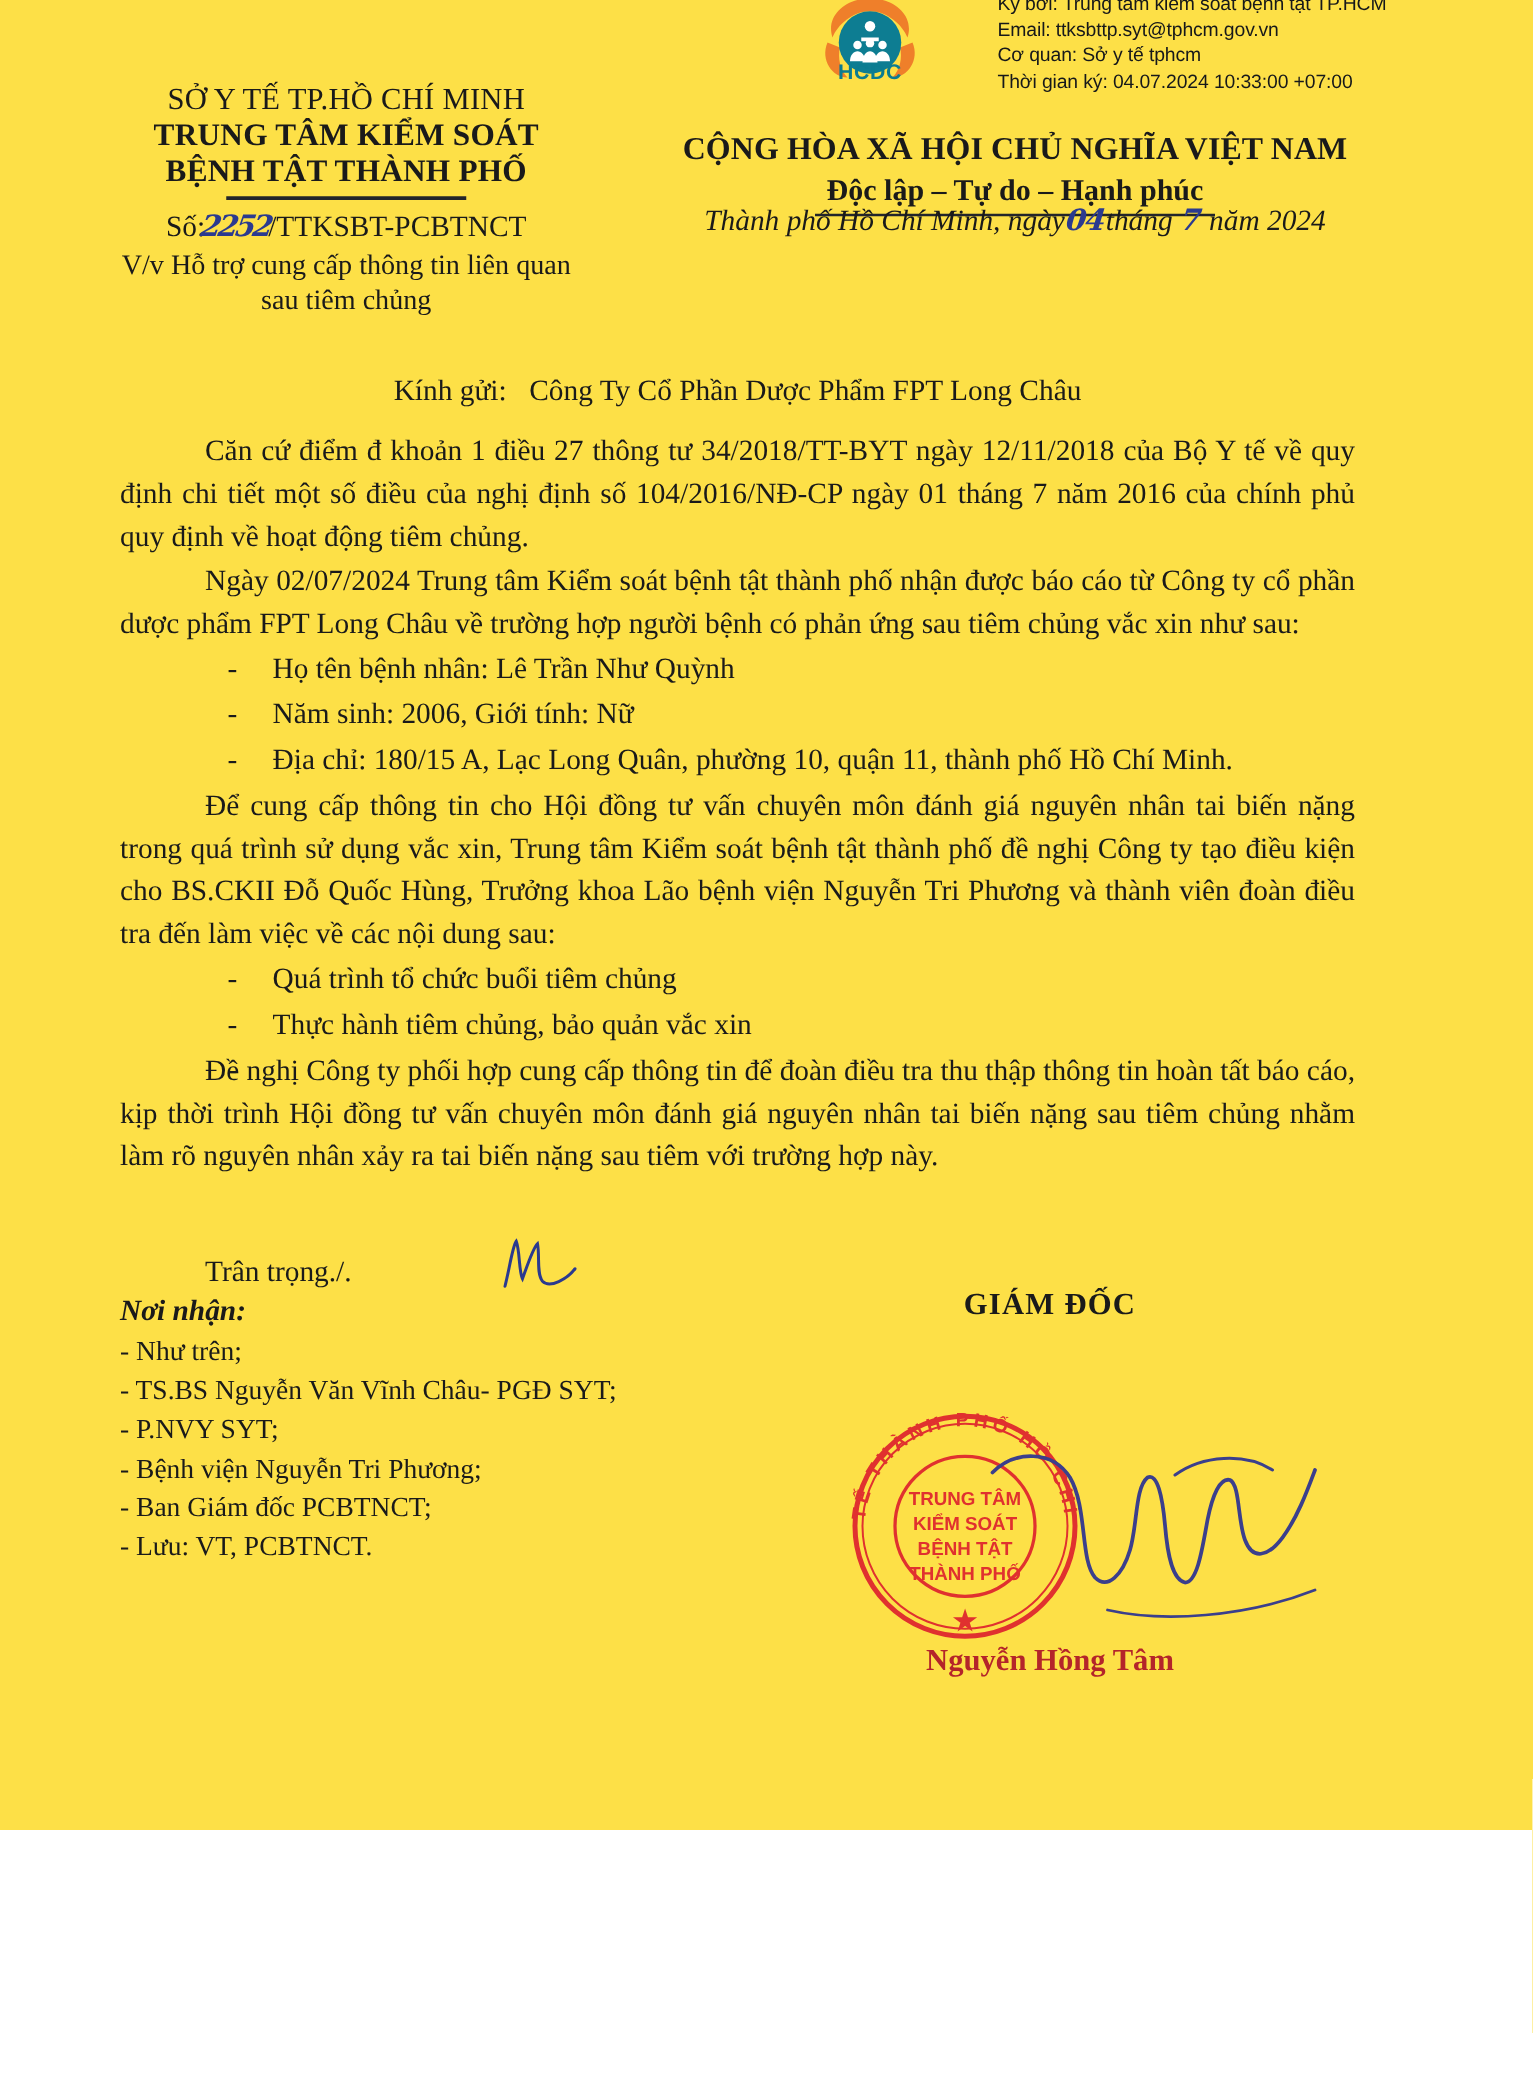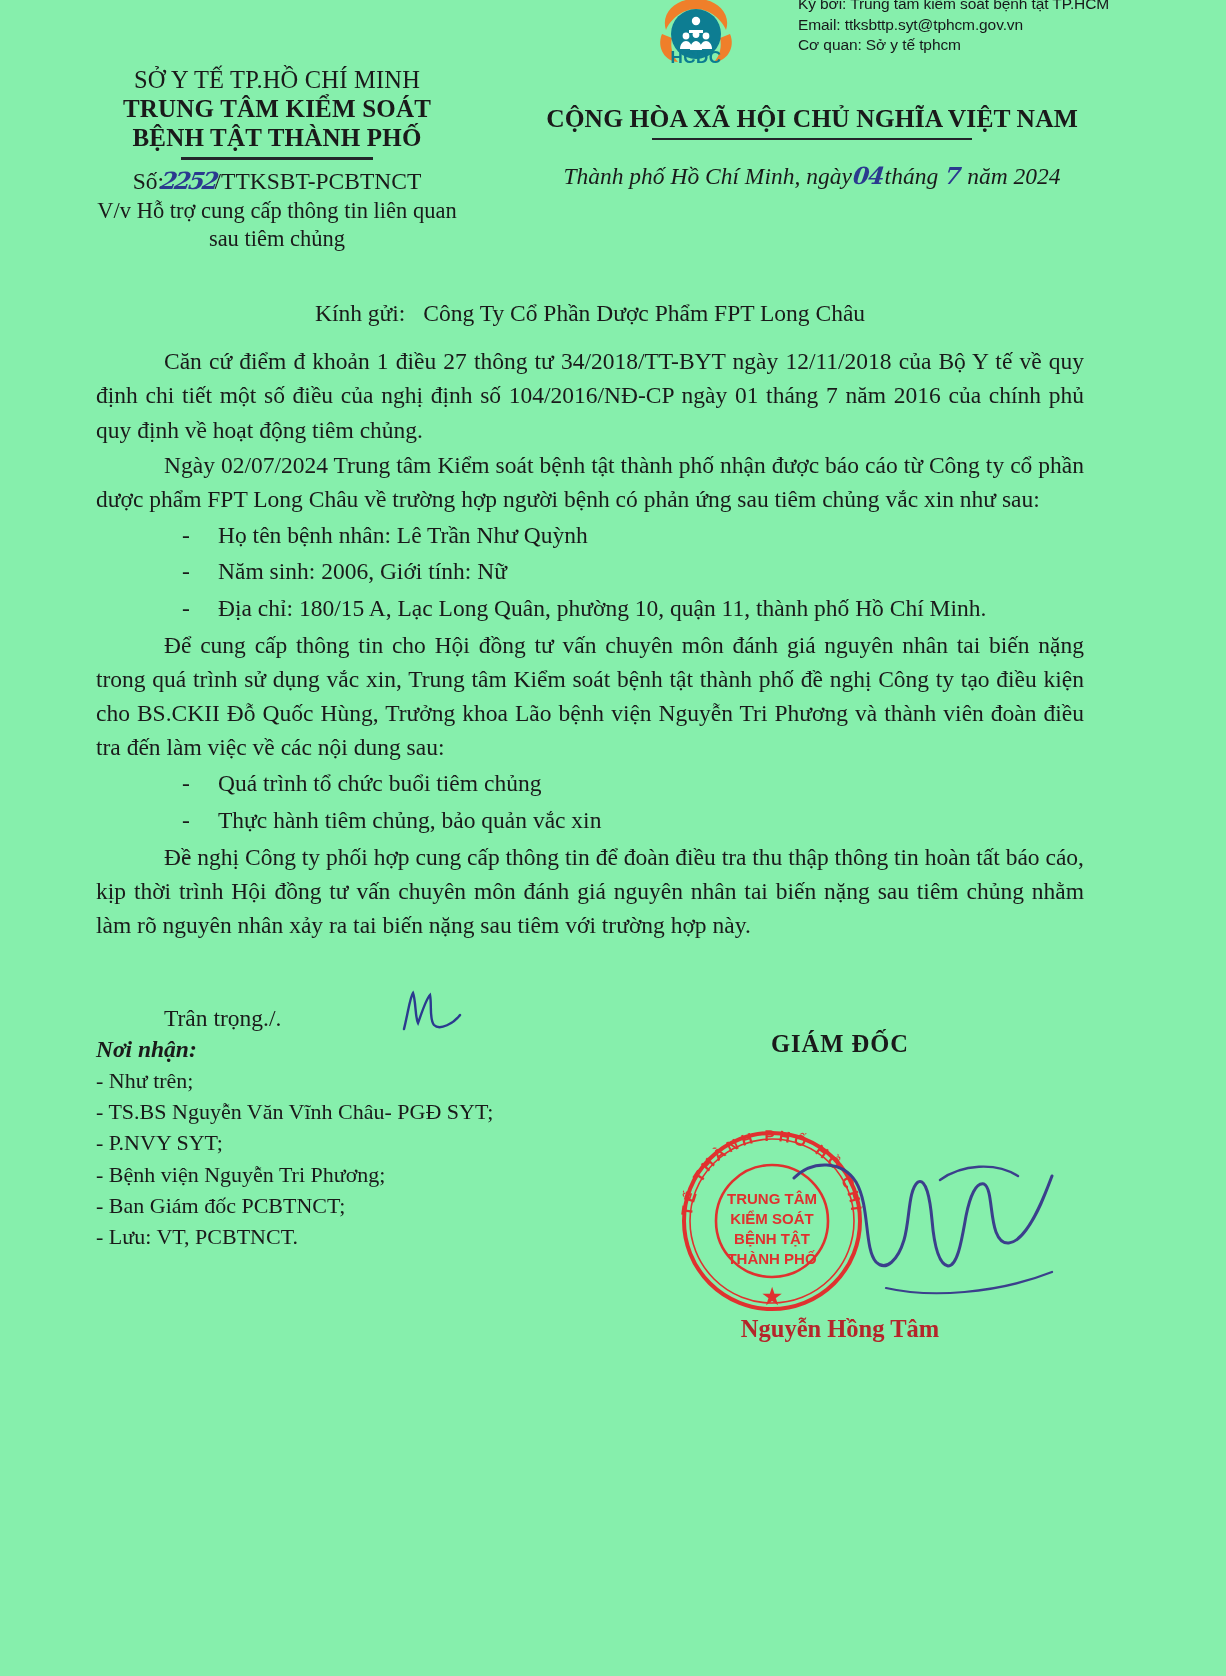--- a/index.html
+++ b/index.html
@@ -7,22 +7,22 @@
     padding: 0;
     background: #ffffff;
   }
   body {
     font-family: "Liberation Serif", "DejaVu Serif", serif;
     color: #1a1a1a;
   }
   #page {
     position: relative;
     width: 1226px;
-    height: 1676px;
-    background: #86efac;
+    height: 1464px;
+    background: #fde047;
     overflow: hidden;
   }
 
   
   #digital-sig {
     position: absolute;
     left: 798px;
     top: -6px;
     width: 428px;
     font-family: "Liberation Sans", "DejaVu Sans", sans-serif;
@@ -266,20 +266,21 @@
 </style>
 </head>
 <body>
 
 <div id="page">
 
   <div id="digital-sig">
     <div>Ký bởi: Trung tâm kiểm soát bệnh tật TP.HCM</div>
     <div>Email: ttksbttp.syt@tphcm.gov.vn</div>
     <div>Cơ quan: Sở y tế tphcm</div>
+    <div>Thời gian ký: 04.07.2024 10:33:00 +07:00</div>
   </div>
 
   <div id="hcdc-logo">
     <svg width="96" height="96" viewBox="0 0 96 96">
       <path d="M18 40 C12 22, 30 8, 48 9 C66 8, 84 22, 78 40 C74 30, 62 19, 48 19 C34 19, 22 30, 18 40 Z" fill="#ef7f2a"></path>
       <path d="M14 44 C8 58, 18 72, 30 72 C24 66, 22 56, 24 48 Z" fill="#ef7f2a"></path>
       <path d="M82 44 C88 58, 78 72, 66 72 C72 66, 74 56, 72 48 Z" fill="#ef7f2a"></path>
       <circle cx="48" cy="44" r="25" fill="#0d7d92"></circle>
       <circle cx="48" cy="31" r="4.2" fill="#ffffff"></circle>
       <path d="M41 40 h14 v3 h-14 z" fill="#ffffff"></path>
@@ -302,20 +303,21 @@
       <span>Số:</span><span class="handwritten">2252</span><span>/TTKSBT-PCBTNCT</span>
     </div>
     <div id="subject">
       <div>V/v Hỗ trợ cung cấp thông tin liên quan</div>
       <div>sau tiêm chủng</div>
     </div>
   </div>
 
   <div id="hdr-right">
     <div id="national-title">CỘNG HÒA XÃ HỘI CHỦ NGHĨA VIỆT NAM</div>
+    <div id="motto">Độc lập – Tự do – Hạnh phúc</div>
     <div id="motto-underline"></div>
   </div>
 
   <div id="dateline">
     <span>Thành phố Hồ Chí Minh, ngày</span><span class="handwritten">04</span><span>tháng</span>
     <span class="handwritten">7</span>
     <span>năm 2024</span>
   </div>
 
   <div id="body">

